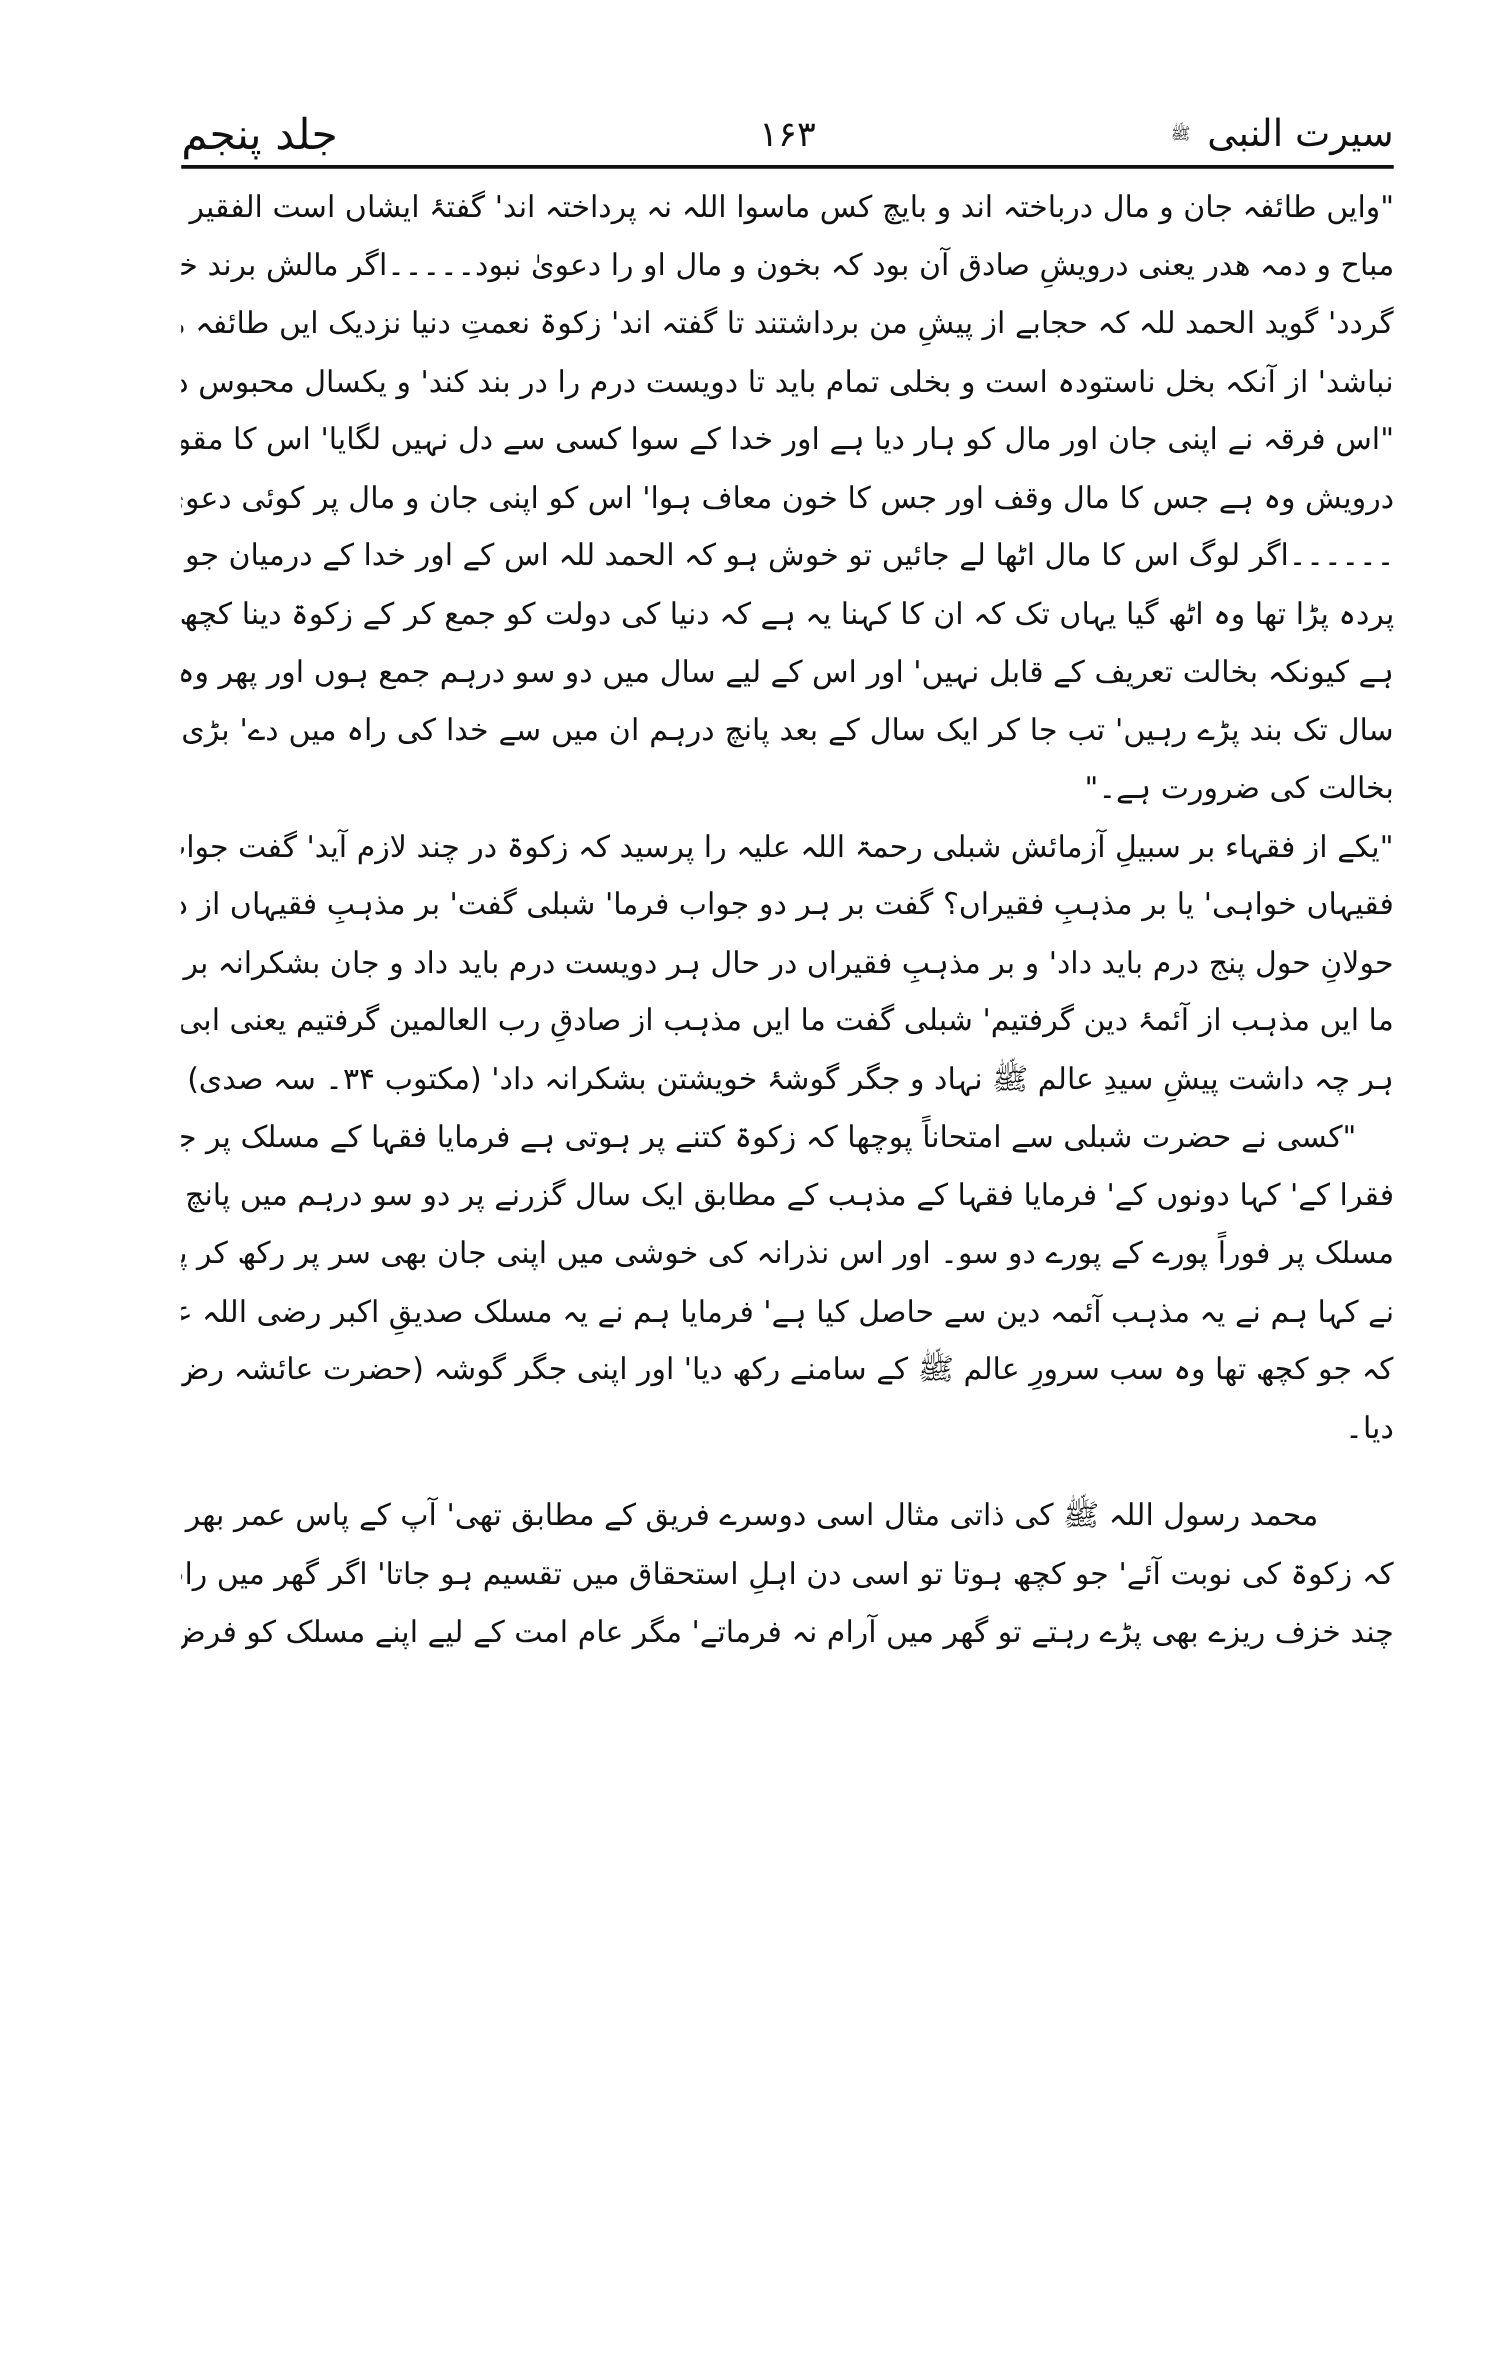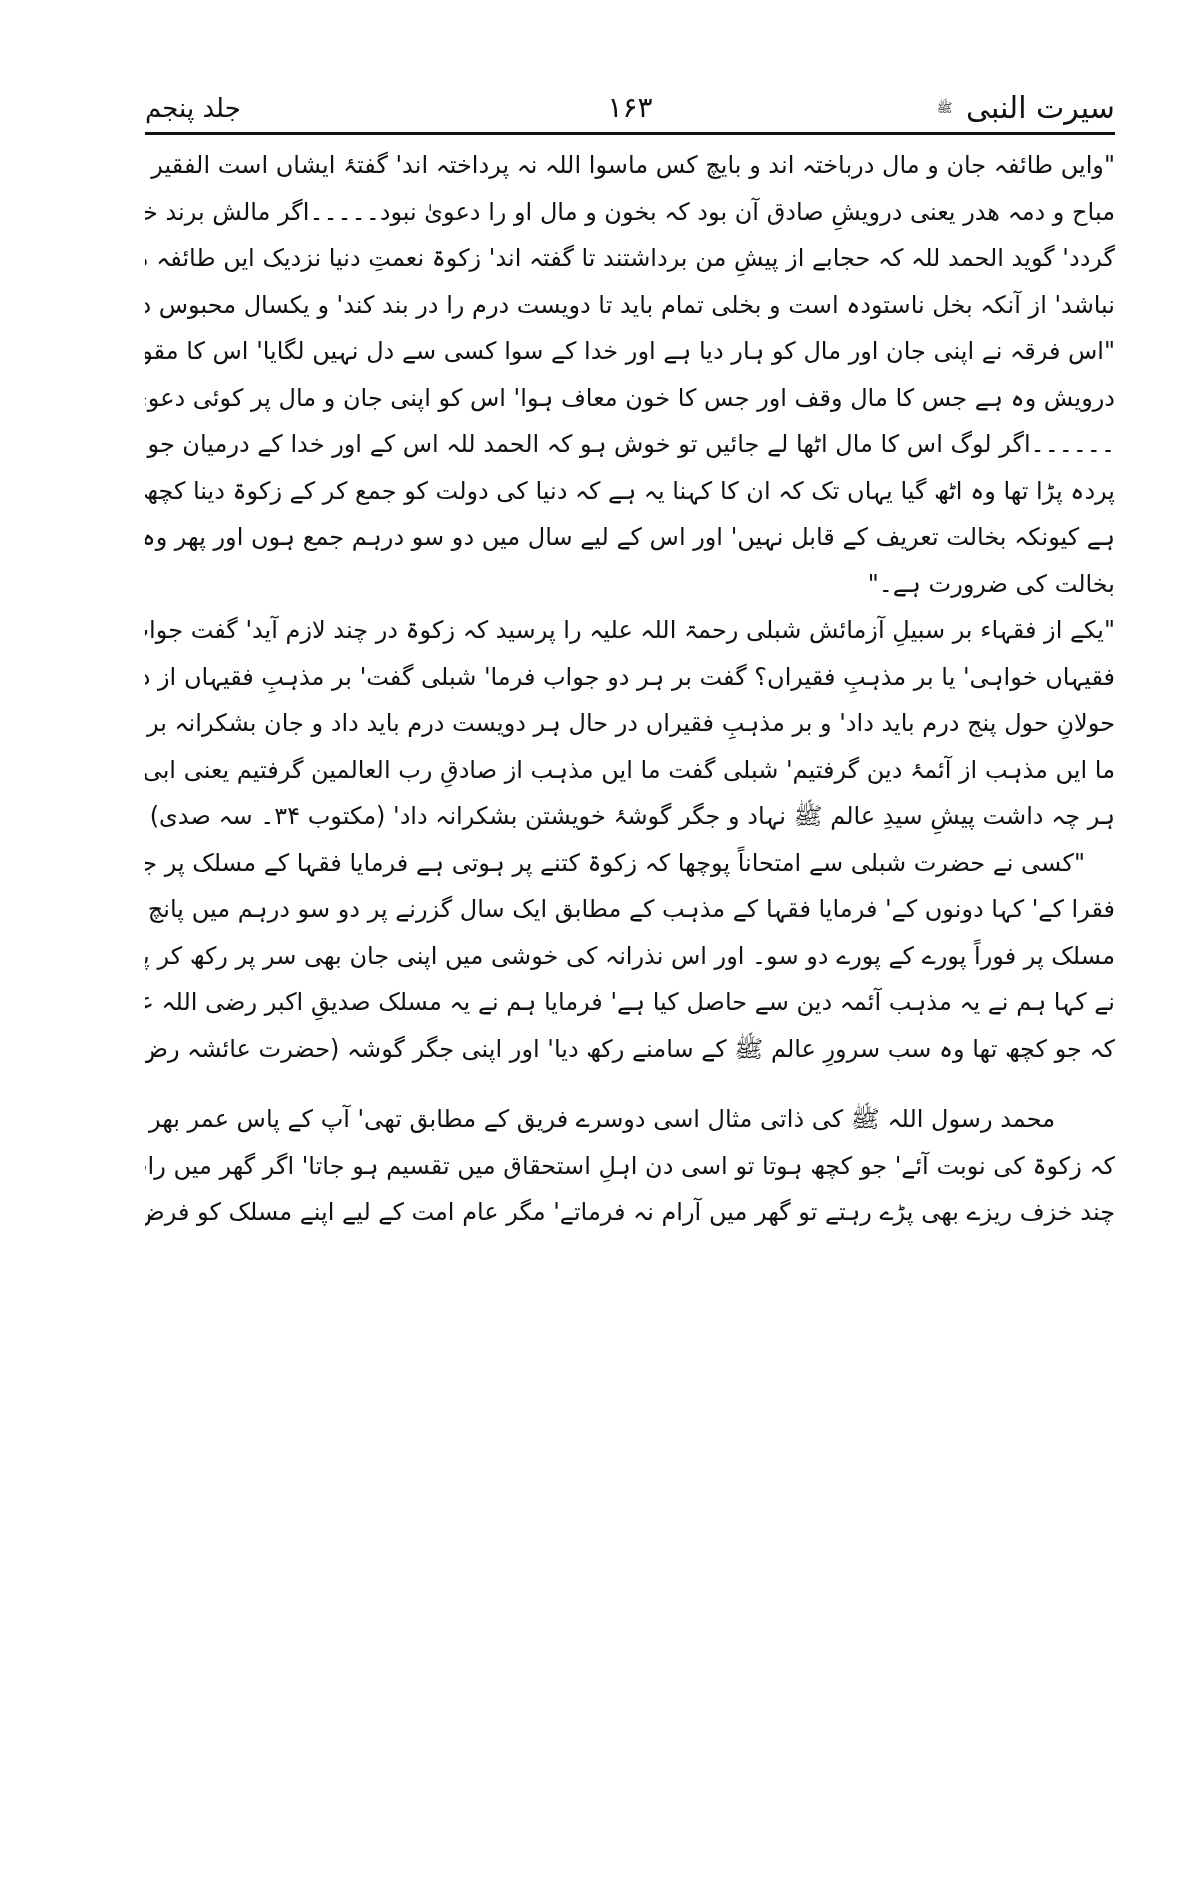--- a/index.html
+++ b/index.html
@@ -3,21 +3,21 @@
 <meta charset="utf-8">
 <style>
   html, body { margin: 0; padding: 0; background: #ffffff; }
   body { width: 1192px; height: 1891px; position: relative; overflow: hidden;
          font-family: "DejaVu Sans", sans-serif; color: #111111; }
   .page { position: absolute; left: 0; top: 0; width: 1192px; height: 1891px; background: #ffffff; }
   .header { position: absolute; left: 145px; width: 970px; top: 88px; height: 40px; direction: rtl; }
   .hdr-title { position: absolute; right: 0; top: 0; font-size: 30px; line-height: 40px; white-space: nowrap; }
   .hdr-title .salawat { font-size: 13px; vertical-align: top; margin-right: 4px; }
   .hdr-page { position: absolute; left: 50%; transform: translateX(-50%); top: 0; font-size: 28px; line-height: 40px; font-weight: normal; direction: ltr; }
-  .hdr-vol { position: absolute; left: 0; top: 0; font-size: 26px; line-height: 40px; white-space: nowrap; }
+  .hdr-vol { position: absolute; left: 0; top: 0; font-size: 34px; line-height: 40px; white-space: nowrap; }
   .rule { position: absolute; left: 145px; width: 970px; top: 132px; height: 3px; background: #111; }
   .body { position: absolute; left: 145px; width: 970px; top: 142px; direction: rtl; }
   .line { height: 46.5px; line-height: 46.5px; font-size: 24px; white-space: nowrap; overflow: hidden; text-align: justify; text-align-last: justify; }
   .line.last { text-align-last: right; }
   .line.indent { padding-right: 60px; }
   .line.indent-sm { padding-right: 30px; }
   .gap { height: 24px; }
 </style>
 </head>
 <body>
@@ -38,30 +38,32 @@
   <div class="body">
     <div class="line">"وایں طائفہ جان و مال درباختہ اند و بایچ کس ماسوا اللہ نہ پرداختہ اند' گفتۂ ایشاں است الفقیر مالہ</div>
     <div class="line">مباح و دمہ ھدر یعنی درویشِ صادق آن بود کہ بخون و مال او را دعویٰ نبود۔۔۔۔۔اگر مالش برند خوش</div>
     <div class="line">گردد' گوید الحمد للہ کہ حجابے از پیشِ من برداشتند تا گفتہ اند' زکوۃ نعمتِ دنیا نزدیک ایں طائفہ محمود</div>
     <div class="line">نباشد' از آنکہ بخل ناستودہ است و بخلی تمام باید تا دویست درم را در بند کند' و یکسال محبوس دارد' آنگاہ پنج</div>
     <div class="line">"اس فرقہ نے اپنی جان اور مال کو ہار دیا ہے اور خدا کے سوا کسی سے دل نہیں لگایا' اس کا مقولہ ہے کہ</div>
     <div class="line">درویش وہ ہے جس کا مال وقف اور جس کا خون معاف ہوا' اس کو اپنی جان و مال پر کوئی دعویٰ نہ ہو</div>
     <div class="line">۔۔۔۔۔۔اگر لوگ اس کا مال اٹھا لے جائیں تو خوش ہو کہ الحمد للہ اس کے اور خدا کے درمیان جو ایک</div>
     <div class="line">پردہ پڑا تھا وہ اٹھ گیا یہاں تک کہ ان کا کہنا یہ ہے کہ دنیا کی دولت کو جمع کر کے زکوۃ دینا کچھ اچھا نہیں</div>
     <div class="line">ہے کیونکہ بخالت تعریف کے قابل نہیں' اور اس کے لیے سال میں دو سو درہم جمع ہوں اور پھر وہ ایک</div>
+    <div class="line">سال تک بند پڑے رہیں' تب جا کر ایک سال کے بعد پانچ درہم ان میں سے خدا کی راہ میں دے' بڑی</div>
     <div class="line last">بخالت کی ضرورت ہے۔"</div>
     <div class="line">"یکے از فقہاء بر سبیلِ آزمائش شبلی رحمۃ اللہ علیہ را پرسید کہ زکوۃ در چند لازم آید' گفت جواب بر مذہبِ</div>
     <div class="line">فقیہاں خواہی' یا بر مذہبِ فقیراں؟ گفت بر ہر دو جواب فرما' شبلی گفت' بر مذہبِ فقیہاں از دویست درم بعد از</div>
     <div class="line">حولانِ حول پنج درم باید داد' و بر مذہبِ فقیراں در حال ہر دویست درم باید داد و جان بشکرانہ بر سر باید نہاد' فقیہ گفت</div>
     <div class="line">ما ایں مذہب از آئمۂ دین گرفتیم' شبلی گفت ما ایں مذہب از صادقِ رب العالمین گرفتیم یعنی ابی بکر صدیق رضی اللہ عنہ' او</div>
     <div class="line last">ہر چہ داشت پیشِ سیدِ عالم ﷺ نہاد و جگر گوشۂ خویشتن بشکرانہ داد' (مکتوب ۳۴۔ سہ صدی)</div>
     <div class="line indent-sm">"کسی نے حضرت شبلی سے امتحاناً پوچھا کہ زکوۃ کتنے پر ہوتی ہے فرمایا فقہا کے مسلک پر جواب چاہتے ہو یا</div>
     <div class="line">فقرا کے' کہا دونوں کے' فرمایا فقہا کے مذہب کے مطابق ایک سال گزرنے پر دو سو درہم میں پانچ درہم اور فقرا کے</div>
     <div class="line">مسلک پر فوراً پورے کے پورے دو سو۔ اور اس نذرانہ کی خوشی میں اپنی جان بھی سر پر رکھ کر پیش کرنی چاہیے۔ فقیہ</div>
     <div class="line">نے کہا ہم نے یہ مذہب آئمہ دین سے حاصل کیا ہے' فرمایا ہم نے یہ مسلک صدیقِ اکبر رضی اللہ عنہ سے حاصل کیا ہے</div>
     <div class="line">کہ جو کچھ تھا وہ سب سرورِ عالم ﷺ کے سامنے رکھ دیا' اور اپنی جگر گوشہ (حضرت عائشہ رض صدیقہ) کو شکرانہ میں</div>
+    <div class="line last">دیا۔</div>
     <div class="gap"></div>
     <div class="line indent">محمد رسول اللہ ﷺ کی ذاتی مثال اسی دوسرے فریق کے مطابق تھی' آپ کے پاس عمر بھر کبھی اتنا جمع نہ ہوا</div>
     <div class="line">کہ زکوۃ کی نوبت آئے' جو کچھ ہوتا تو اسی دن اہلِ استحقاق میں تقسیم ہو جاتا' اگر گھر میں رات کو سونے چاندی کے</div>
     <div class="line">چند خزف ریزے بھی پڑے رہتے تو گھر میں آرام نہ فرماتے' مگر عام امت کے لیے اپنے مسلک کو فرض نہیں قرار</div>
   </div>
 
 </div>
 
 </body></html>

